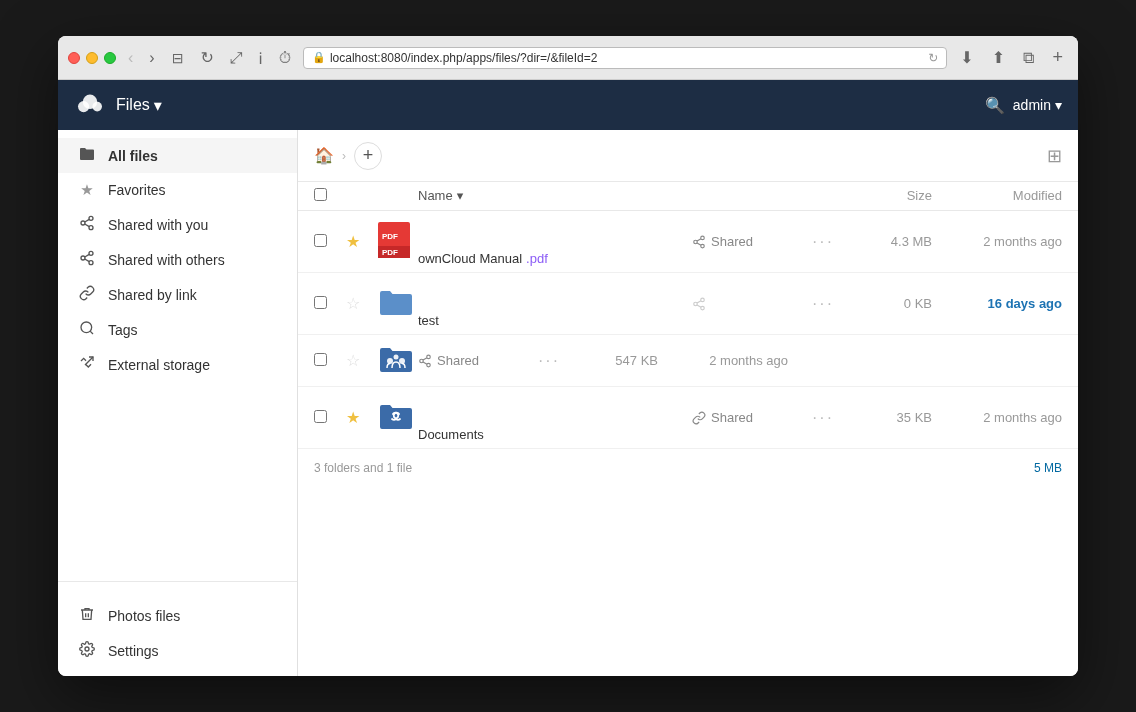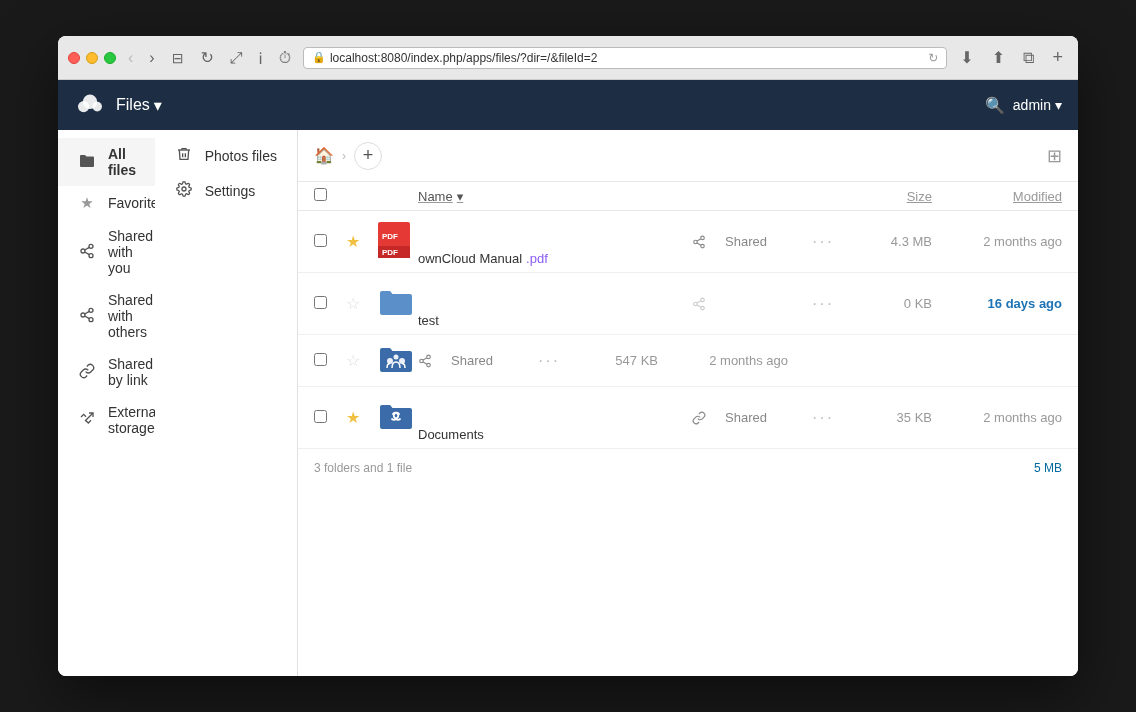--- a/index.html
+++ b/index.html
@@ -95,21 +95,21 @@
       display: flex;
       overflow: hidden;
     }
 
     
     .sidebar {
       width: 240px;
       background: #fff;
       border-right: 1px solid #e0e0e0;
       display: flex;
-      flex-direction: row;
+      flex-direction: column;
       flex-shrink: 0;
     }
     .sidebar-nav { flex: 1; overflow-y: auto; padding: 8px 0; }
     .sidebar-item {
       display: flex;
       align-items: center;
       gap: 12px;
       padding: 8px 20px;
       cursor: pointer;
       font-size: 14px;
@@ -150,26 +150,25 @@
       font-size: 18px;
       color: #555;
       display: flex; align-items: center; justify-content: center;
     }
     .toolbar-spacer { flex: 1; }
     .view-toggle-btn { background: none; border: none; cursor: pointer; color: #999; font-size: 18px; }
 
     
     .file-list-header {
       display: flex;
-      align-items: center;
+      align-items: flex-start;
       padding: 6px 16px;
       border-bottom: 1px solid #e8e8e8;
       font-size: 13px;
       color: #999;
-      text-decoration: underline;
     }
     .col-check { width: 32px; flex-shrink: 0; }
     .col-star { width: 32px; flex-shrink: 0; }
     .col-icon { width: 40px; flex-shrink: 0; }
     .col-name { flex: 1; display: flex; align-items: center; gap: 4px; cursor: pointer; color: #555; font-size: 13px; }
     .col-share { width: 120px; flex-shrink: 0; text-align: center; }
     .col-actions { width: 40px; flex-shrink: 0; }
     .col-size { width: 80px; flex-shrink: 0; text-align: right; }
     .col-modified { width: 130px; flex-shrink: 0; text-align: right; }
 
@@ -185,21 +184,21 @@
 
     .star-icon { color: #f0c040; font-size: 16px; }
     .star-empty { color: #ddd; font-size: 16px; }
 
     .file-name { flex: 1; color: #333; margin-top: 34px; }
     .file-name .ext { color: #8b5cf6; }
 
     .share-badge {
       display: flex;
       align-items: center;
-      gap: 19px;
+      gap: 5px;
       color: #888;
       font-size: 13px;
     }
 
     .more-btn { color: #bbb; font-size: 16px; background: none; border: none; cursor: pointer; letter-spacing: 2px; }
 
     .col-size-val { width: 80px; flex-shrink: 0; text-align: right; color: #999; font-size: 13px; }
     .col-modified-val { width: 130px; flex-shrink: 0; text-align: right; color: #999; font-size: 13px; }
     .col-modified-val.recent { color: #1d73b3; font-weight: 600; }
 
@@ -312,20 +311,29 @@
           <div class="sidebar-item">
             <span class="si-icon">
               <svg width="16" height="16" viewBox="0 0 24 24" fill="none" stroke="#555" stroke-width="2">
                 <path d="M10 13a5 5 0 007.54.54l3-3a5 5 0 00-7.07-7.07l-1.72 1.71"></path>
                 <path d="M14 11a5 5 0 00-7.54-.54l-3 3a5 5 0 007.07 7.07l1.71-1.71"></path>
               </svg>
             </span>
             <span>Shared by link</span>
           </div>
 
+          <div class="sidebar-item">
+            <span class="si-icon">
+              <svg width="16" height="16" viewBox="0 0 24 24" fill="none" stroke="#555" stroke-width="2">
+                <circle cx="11" cy="11" r="8"></circle>
+                  <line x1="21" y1="21" x2="16.65" y2="16.65"></line>
+              </svg>
+            </span>
+            <span>Tags</span>
+          </div>
 
           <div class="sidebar-item">
             <span class="si-icon">
               <svg width="16" height="16" viewBox="0 0 24 24" fill="none" stroke="#555" stroke-width="2">
                 <polyline points="15 3 21 3 21 9"></polyline>
                   <path d="M21 3L9 15M3 9l4-4 3.5 3.5M18 14l-4 4-3.5-3.5"></path>
               </svg>
             </span>
             <span>External storage</span>
           </div>

